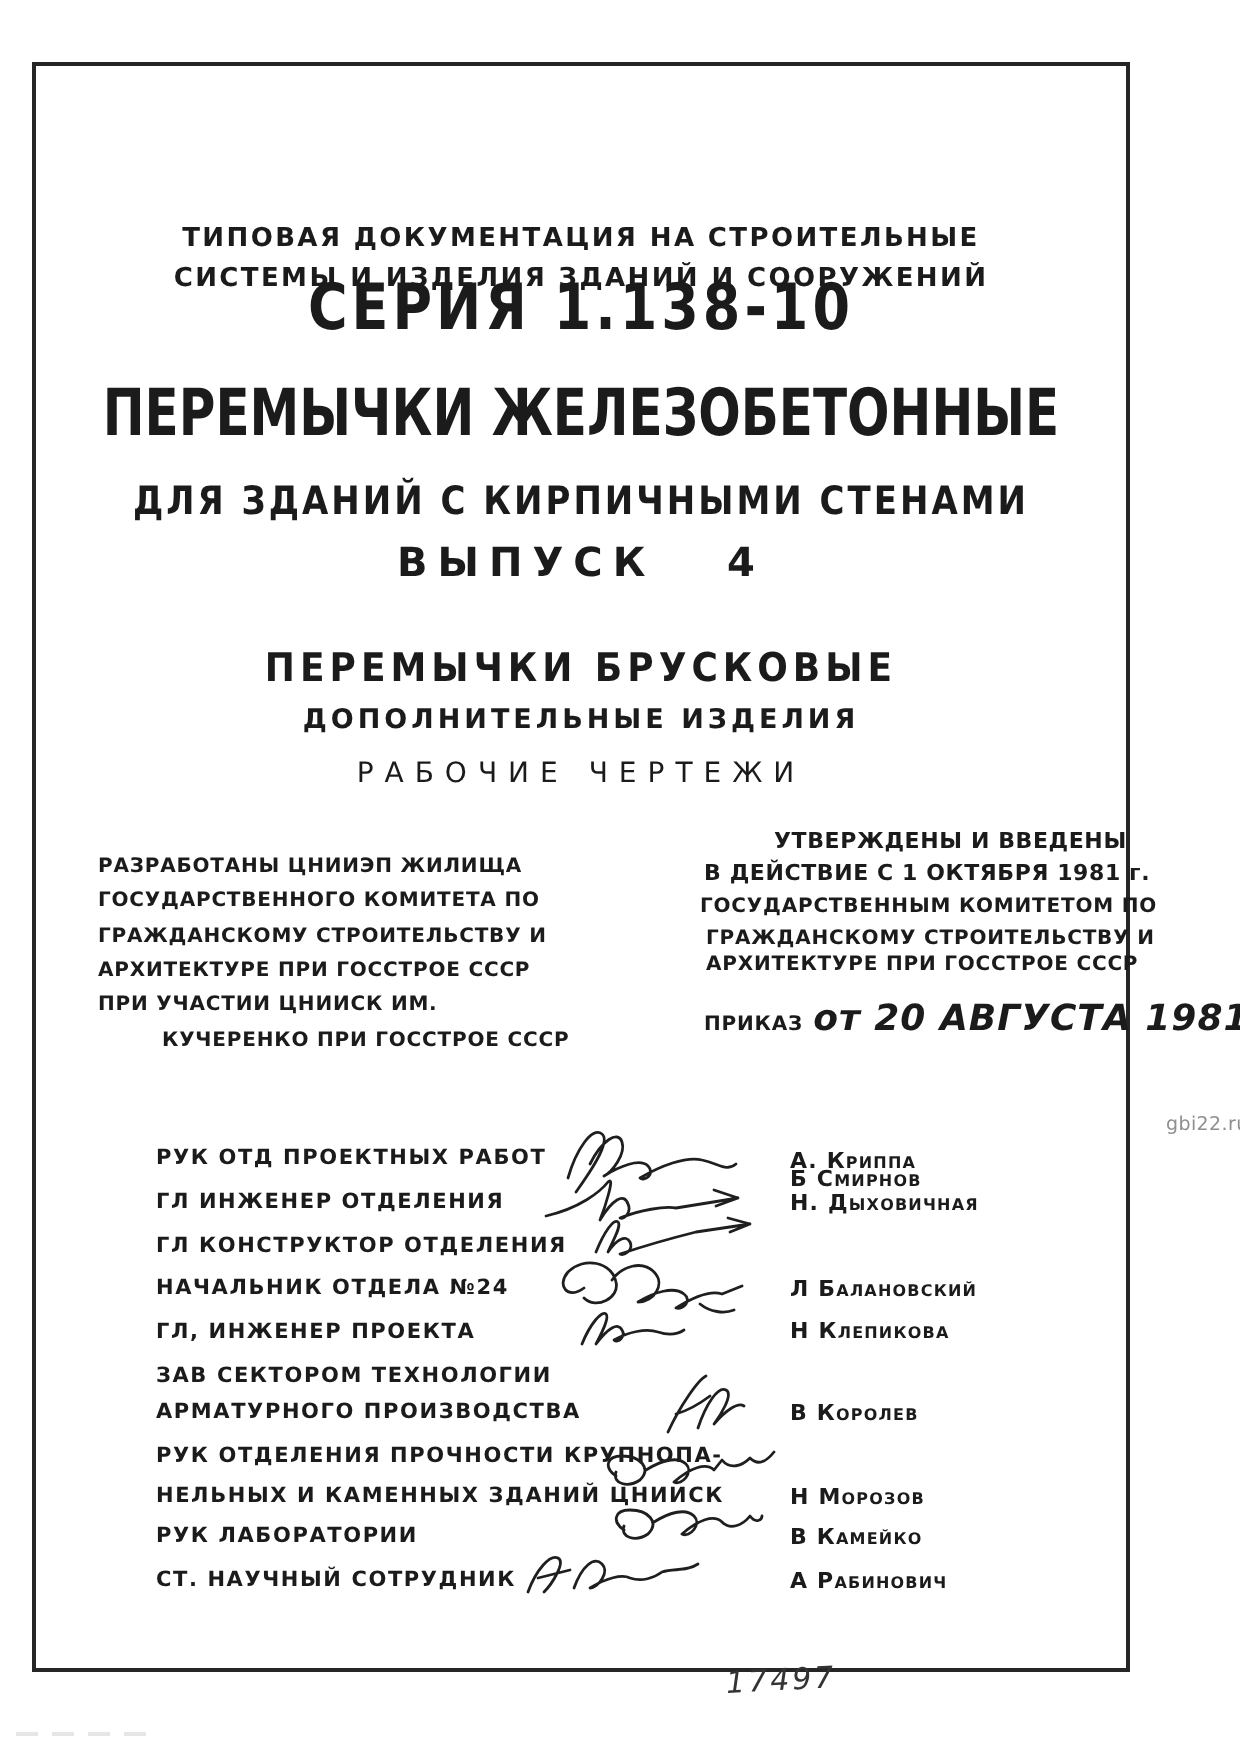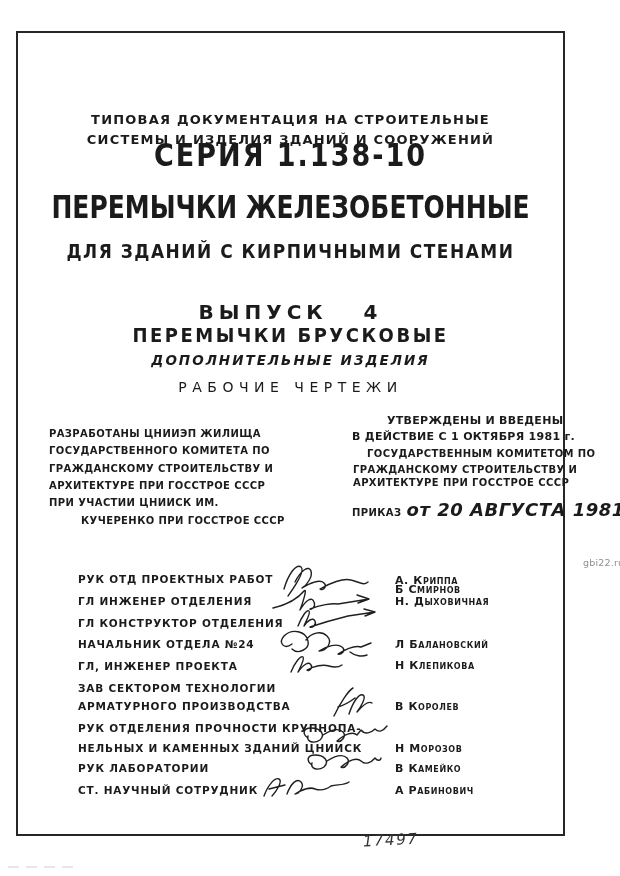--- a/index.html
+++ b/index.html
@@ -17,21 +17,21 @@
     border:2px solid #262626;
   }
   .abs{position:absolute;white-space:nowrap;}
   .ctr{left:0;width:545px;text-align:center;}
   .hdr{font-size:13px;font-weight:bold;letter-spacing:1.2px;line-height:19.5px;}
   .series{font-size:27px;font-weight:bold;letter-spacing:2px;transform:scaleY(1.18);}
   .title{font-size:25px;font-weight:bold;letter-spacing:0px;transform:scaleY(1.3);}
   .subtitle{font-size:17px;font-weight:bold;letter-spacing:1.5px;transform:scaleY(1.15);}
   .issue{font-size:20px;font-weight:bold;letter-spacing:5px;white-space:pre;}
   .part1{font-size:18px;font-weight:bold;letter-spacing:2.5px;transform:scaleY(1.1);}
-  .part2{font-size:13.5px;font-weight:bold;letter-spacing:2px;font-style:italic;}
+  .part2{font-size:13.5px;font-weight:bold;letter-spacing:2px;}
   .part3{font-size:14px;font-weight:normal;letter-spacing:5.5px;}
   .smalltxt{font-size:10px;font-weight:bold;letter-spacing:0.4px;}
   .app-bold{font-size:11px;font-weight:bold;letter-spacing:0.3px;}
   .order-rest{font-size:18px;font-weight:bold;font-style:italic;letter-spacing:0.5px;}
   .sig-label{font-size:10.5px;font-weight:bold;letter-spacing:0.8px;text-align:right;}
   .sig-name{font-size:11px;font-weight:bold;font-variant:small-caps;letter-spacing:0.6px;}
   .watermark{font-size:9.5px;color:#8f8f8f;letter-spacing:0.2px;}
   .inv-num{font-size:15px;font-style:italic;letter-spacing:1.5px;transform:rotate(-3deg);color:#333;}
   .artifact{position:absolute;left:8px;top:866px;display:flex;gap:7px;opacity:0.45;}
   .artifact span{display:block;width:11px;height:2px;background:#c9c9c9;}
@@ -49,39 +49,39 @@
       <div>ТИПОВАЯ ДОКУМЕНТАЦИЯ НА СТРОИТЕЛЬНЫЕ</div>
       <div>СИСТЕМЫ И ИЗДЕЛИЯ ЗДАНИЙ И СООРУЖЕНИЙ</div>
     </div>
 
     <div class="abs ctr series" style="top:106px;">СЕРИЯ 1.138-10</div>
 
     <div class="abs ctr title" style="top:159px;">ПЕРЕМЫЧКИ ЖЕЛЕЗОБЕТОННЫЕ</div>
 
     <div class="abs ctr subtitle" style="top:208px;">ДЛЯ ЗДАНИЙ С КИРПИЧНЫМИ СТЕНАМИ</div>
 
-    <div class="abs ctr issue" style="top:267px;">ВЫПУСК   4</div>
+    <div class="abs ctr issue" style="top:236px;">ВЫПУСК   4</div>
 
     <div class="abs ctr part1" style="top:291px;">ПЕРЕМЫЧКИ БРУСКОВЫЕ</div>
     <div class="abs ctr part2" style="top:319px;">ДОПОЛНИТЕЛЬНЫЕ ИЗДЕЛИЯ</div>
     <div class="abs ctr part3" style="top:346px;">РАБОЧИЕ ЧЕРТЕЖИ</div>
 
     <div>
       <div class="abs smalltxt" style="left:31px;top:395px;">РАЗРАБОТАНЫ ЦНИИЭП ЖИЛИЩА</div>
       <div class="abs smalltxt" style="left:31px;top:412px;">ГОСУДАРСТВЕННОГО КОМИТЕТА ПО</div>
       <div class="abs smalltxt" style="left:31px;top:430px;">ГРАЖДАНСКОМУ СТРОИТЕЛЬСТВУ И</div>
       <div class="abs smalltxt" style="left:31px;top:447px;">АРХИТЕКТУРЕ ПРИ ГОССТРОЕ СССР</div>
       <div class="abs smalltxt" style="left:31px;top:464px;">ПРИ УЧАСТИИ ЦНИИСК ИМ.</div>
       <div class="abs smalltxt" style="left:31px;top:482px;margin-left:32px;">КУЧЕРЕНКО ПРИ ГОССТРОЕ СССР</div>
     </div>
 
     <div>
       <div class="abs app-bold" style="left:369px;top:381px;">УТВЕРЖДЕНЫ И ВВЕДЕНЫ</div>
       <div class="abs app-bold" style="left:334px;top:397px;">В ДЕЙСТВИЕ С 1 ОКТЯБРЯ 1981 г.</div>
-      <div class="abs smalltxt" style="left:349px;top:415px;">ГОСУДАРСТВЕННЫМ КОМИТЕТОМ ПО</div>
+      <div class="abs smalltxt" style="left:332px;top:415px;">ГОСУДАРСТВЕННЫМ КОМИТЕТОМ ПО</div>
       <div class="abs smalltxt" style="left:335px;top:431px;">ГРАЖДАНСКОМУ СТРОИТЕЛЬСТВУ И</div>
       <div class="abs smalltxt" style="left:335px;top:444px;">АРХИТЕКТУРЕ ПРИ ГОССТРОЕ СССР</div>
       <div class="abs" style="left:334px;top:466px;">
         <span class="smalltxt">ПРИКАЗ</span>
         <span class="order-rest">от 20 АВГУСТА 1981г. №254</span>
       </div>
     </div>
 
     <div>
       <div class="abs sig-label" style="left:60px;top:540px;">РУК ОТД ПРОЕКТНЫХ РАБОТ</div>

